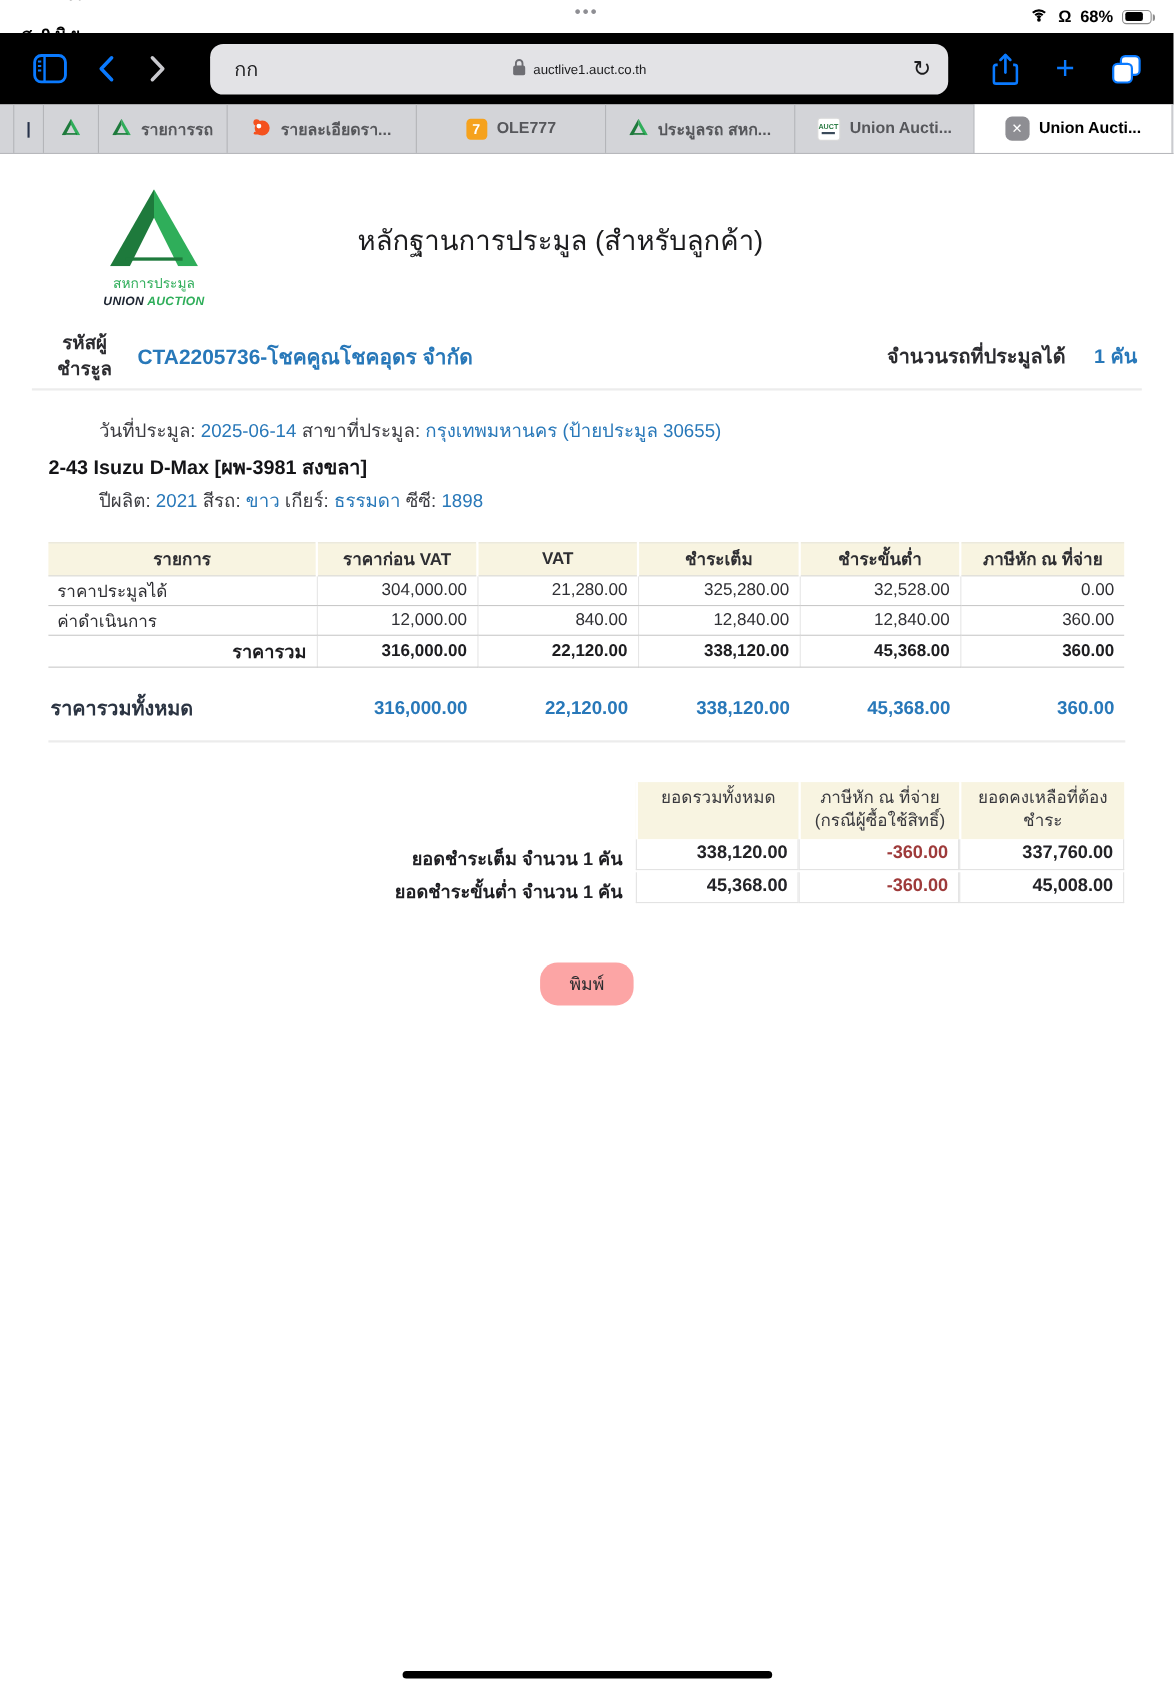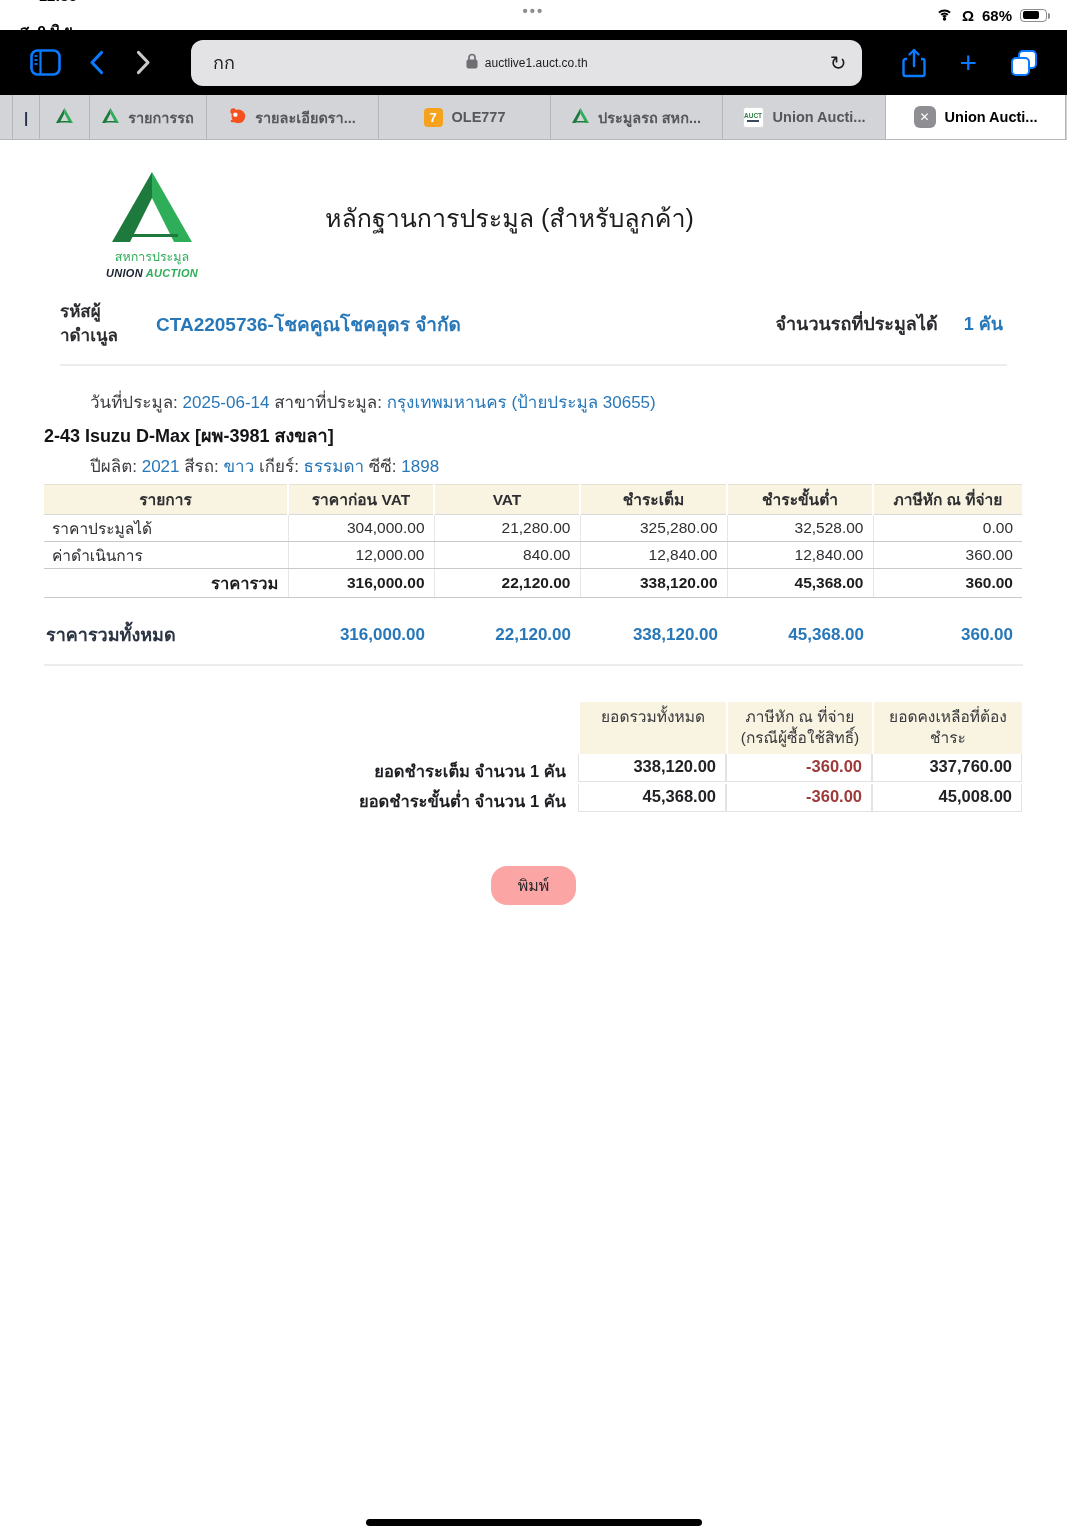--- a/index.html
+++ b/index.html
@@ -35,40 +35,40 @@
   .tab { display:flex; align-items:center; justify-content:center; gap:9px; border-right:1px solid #b4b5b9; font-size:14.5px; font-weight:600; color:#56575b; overflow:hidden; white-space:nowrap; cursor:pointer; flex:none; }
   .tab.active { background:#fff; color:#000; font-weight:700; }
   .bar-glyph { color:#27324a; font-weight:700; font-size:15px; }
   .fav-seven { width:19px; height:19px; background:#f6a21d; border-radius:4px; color:#fff; font-weight:700; font-size:13px; display:flex; align-items:center; justify-content:center; }
   .fav-auct { width:21px; height:21px; background:#fff; border:1px solid #d9d9d9; border-radius:3px; display:flex; flex-direction:column; align-items:center; justify-content:center; font-size:6.5px; font-weight:700; color:#2e7d46; line-height:1.1; }
   .fav-auct .ul { width:12px; height:2px; background:#3a4a5a; margin-top:1px; }
   .fav-close { width:22px; height:22px; background:#8e8e93; border-radius:6px; color:#fff; font-size:12px; display:flex; align-items:center; justify-content:center; cursor:pointer; }
 
   
   .page { position:relative; padding-top:160px; }
-  .logo { position:absolute; left:97px; top:32px; width:110px; text-align:center; }
+  .logo { position:absolute; left:85px; top:32px; width:110px; text-align:center; }
   .logo-thai { color:#2fae5a; font-size:12.5px; margin-top:1px; }
   .logo-en { font-size:11px; font-weight:700; font-style:italic; color:#1b2330; letter-spacing:.3px; }
   .logo-en .green { color:#2fae5a; }
   .page-title { position:absolute; left:325px; top:58px; font-size:25px; font-weight:400; color:#1c1c1e; }
 
-  .bidder-row { margin:0 60px; display:flex; align-items:center; border-bottom:2px solid #ececec; padding-bottom:16px; }
+  .bidder-row { margin:0 29px; display:flex; align-items:center; border-bottom:2px solid #ececec; padding-bottom:5px;text-align:center; }
   .bidder-label { width:96px; font-weight:700; font-size:17px; color:#2c2c30; line-height:1.4; }
   .blue { color:#2878b9; }
   .bidder-value { font-size:19px; font-weight:700; }
   .won-group { margin-left:auto; display:flex; align-items:center; gap:26px; padding-right:4px; }
   .won-label { font-weight:700; font-size:18px; color:#2c2c30; }
   .won-value { font-weight:700; font-size:18px; }
 
   .info-section { margin:24px 44px 0; font-size:17px; color:#3d3d42; }
   .indent { margin-left:46px; line-height:1.55; }
   .vehicle-title { font-weight:700; font-size:18px; color:#141417; margin:5px 0 4px; }
 
   
-  table.t1 { margin:4px 44px 0; border-collapse:collapse; width:978px; font-size:15.5px; table-layout:fixed; }
+  table.t1 { margin:24px 44px 0; border-collapse:collapse; width:978px; font-size:15.5px; table-layout:fixed; }
   .t1 th { background:#f8f4e1; font-weight:700; color:#2e2e32; height:30px; text-align:center; border-right:2px solid #fff; border-top:1px solid #e4e0cd; border-bottom:1px solid #d9d9d9; }
   .t1 th:last-child { border-right:none; }
   .t1 td { border-bottom:1px solid #c9c9c9; border-right:1px solid #e6e6e6; height:27px; text-align:right; padding-right:9px; color:#2f2f33; background:#fff; }
   .t1 td:last-child { border-right:none; }
   .t1 td.lbl { text-align:left; padding-left:8px; }
   .t1 tr.total td { font-weight:700; color:#1d1d20; height:29px; }
   .t1 tr.total td.lbl { text-align:right; font-size:16.5px; }
 
   
   .grand-row { margin:22px 44px 0; display:flex; align-items:center; border-bottom:2px solid #ececec; padding-bottom:15px; }
@@ -236,21 +236,21 @@
       <span>UNION</span>
       <span class="green">AUCTION</span>
     </div>
   </div>
 
   <div class="page-title">หลักฐานการประมูล (สำหรับลูกค้า)</div>
 
   <div class="bidder-row">
     <div class="bidder-label">
       <div>รหัสผู้</div>
-      <div>าดำเนูล</div>
+      <div>ชำระูล</div>
     </div>
     <div class="bidder-value blue">CTA2205736-โชคคูณโชคอุดร จำกัด</div>
     <div class="won-group">
       <span class="won-label">จำนวนรถที่ประมูลได้</span>
       <span class="won-value blue">1 คัน</span>
     </div>
   </div>
 
   <div class="info-section">
     <div class="indent">

